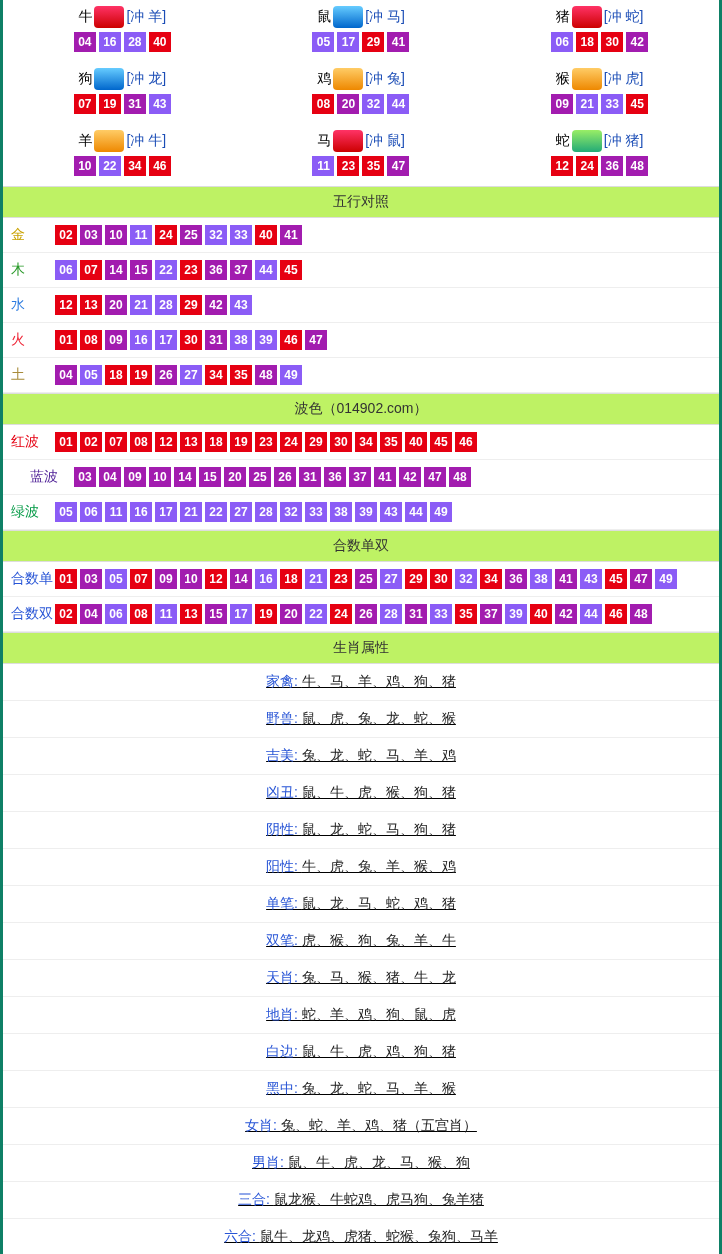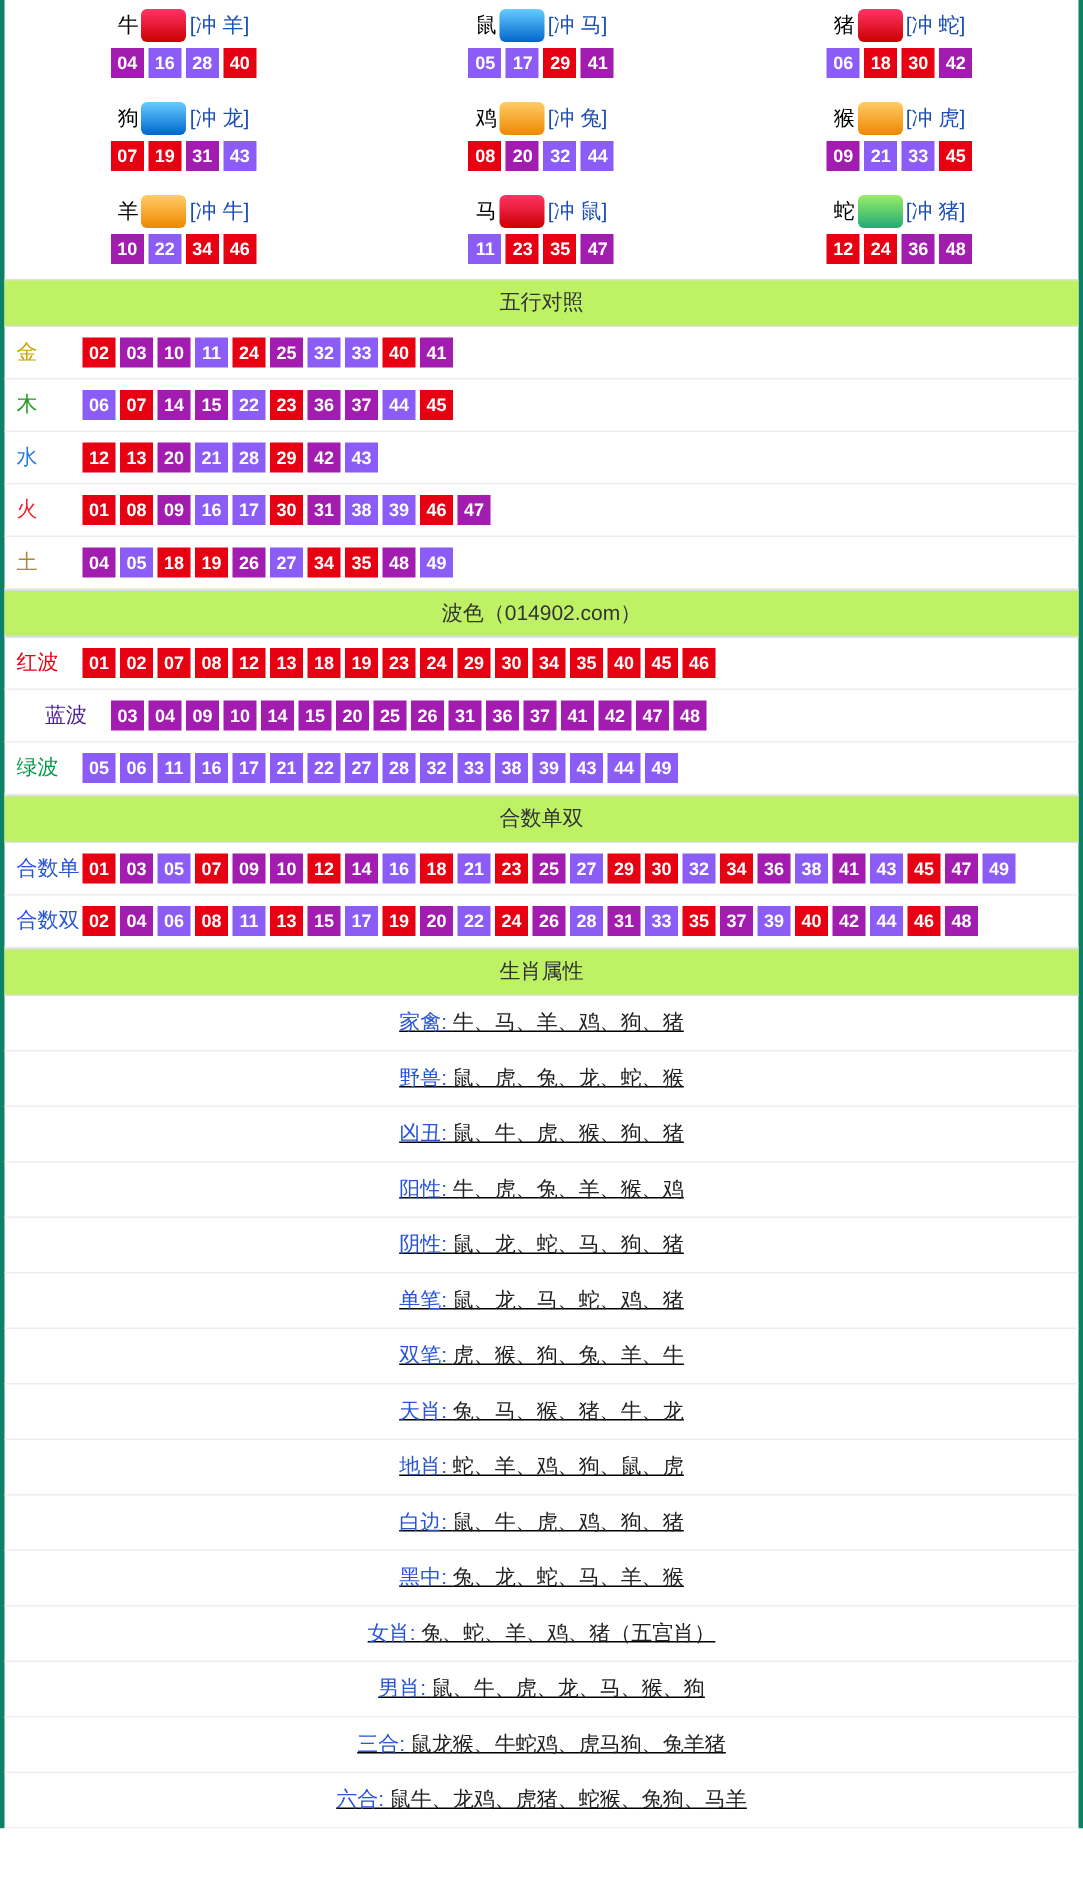--- a/index.html
+++ b/index.html
@@ -345,23 +345,24 @@
           <span class="n r">46</span>
           <span class="n b">48</span>
         </div>
       </div>
     </div>
 
   <div class="sect-title">生肖属性</div>
   <div id="attrs">
       <div class="attr-row"><span class="lbl">家禽: </span><span class="val">牛、马、羊、鸡、狗、猪</span></div>
       <div class="attr-row"><span class="lbl">野兽: </span><span class="val">鼠、虎、兔、龙、蛇、猴</span></div>
+      <div class="attr-row"><span class="lbl">吉美: </span><span class="val">兔、龙、蛇、马、羊、鸡</span></div>
       <div class="attr-row"><span class="lbl">凶丑: </span><span class="val">鼠、牛、虎、猴、狗、猪</span></div>
+      <div class="attr-row"><span class="lbl">阴性: </span><span class="val">鼠、龙、蛇、马、狗、猪</span></div>
       <div class="attr-row"><span class="lbl">阳性: </span><span class="val">牛、虎、兔、羊、猴、鸡</span></div>
-      <div class="attr-row"><span class="lbl">阴性: </span><span class="val">鼠、龙、蛇、马、狗、猪</span></div>
       <div class="attr-row"><span class="lbl">单笔: </span><span class="val">鼠、龙、马、蛇、鸡、猪</span></div>
       <div class="attr-row"><span class="lbl">双笔: </span><span class="val">虎、猴、狗、兔、羊、牛</span></div>
       <div class="attr-row"><span class="lbl">天肖: </span><span class="val">兔、马、猴、猪、牛、龙</span></div>
       <div class="attr-row"><span class="lbl">地肖: </span><span class="val">蛇、羊、鸡、狗、鼠、虎</span></div>
       <div class="attr-row"><span class="lbl">白边: </span><span class="val">鼠、牛、虎、鸡、狗、猪</span></div>
       <div class="attr-row"><span class="lbl">黑中: </span><span class="val">兔、龙、蛇、马、羊、猴</span></div>
       <div class="attr-row"><span class="lbl">女肖: </span><span class="val">兔、蛇、羊、鸡、猪（五宫肖）</span></div>
       <div class="attr-row"><span class="lbl">男肖: </span><span class="val">鼠、牛、虎、龙、马、猴、狗</span></div>
       <div class="attr-row"><span class="lbl">三合: </span><span class="val">鼠龙猴、牛蛇鸡、虎马狗、兔羊猪</span></div>
       <div class="attr-row"><span class="lbl">六合: </span><span class="val">鼠牛、龙鸡、虎猪、蛇猴、兔狗、马羊</span></div>

